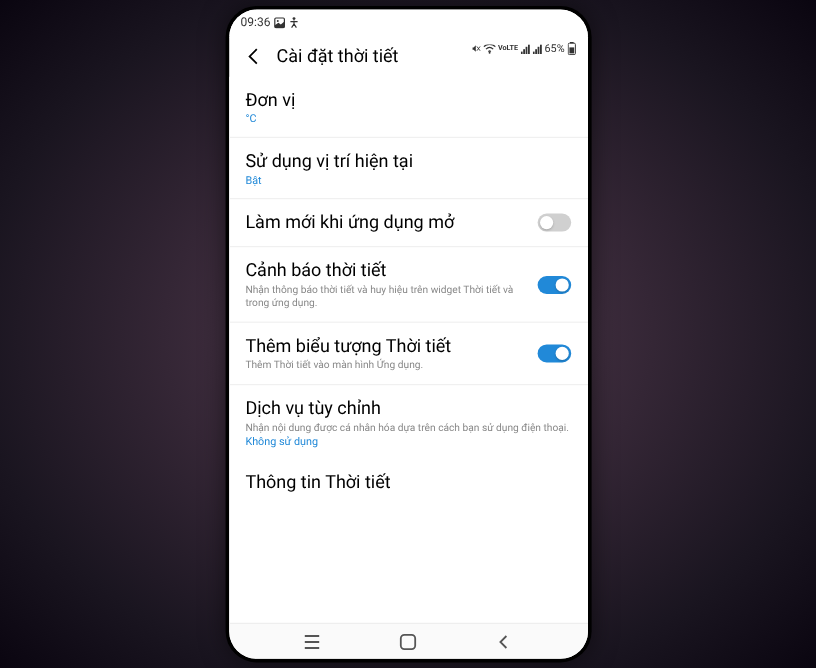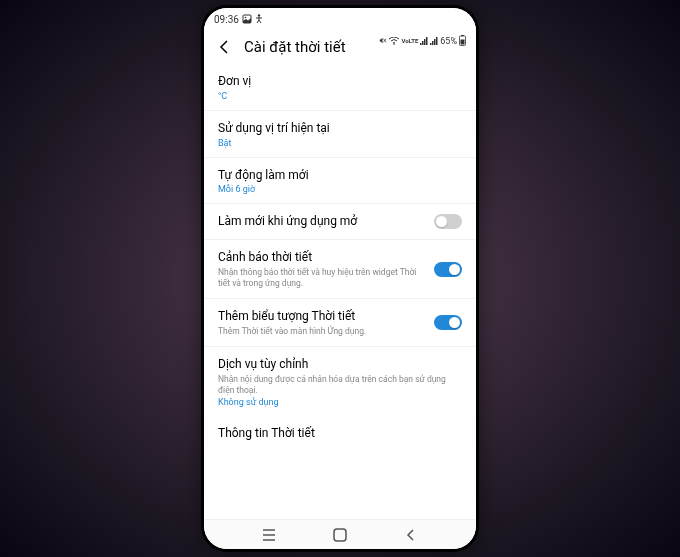--- a/index.html
+++ b/index.html
@@ -4,21 +4,21 @@
 <style>
   * { margin: 0; padding: 0; box-sizing: border-box; }
   body {
     width: 680px; height: 557px;
     background: radial-gradient(ellipse at center, #5a4a5a 0%, #3a2a3a 35%, #1a1520 75%, #0a0510 100%);
     font-family: -apple-system, BlinkMacSystemFont, "Segoe UI", Roboto, sans-serif;
     display: flex; align-items: center; justify-content: center;
     overflow: hidden;
   }
   .phone {
-    width: 278px; height: 547px;
+    width: 305px; height: 547px;
     background: #000;
     border-radius: 26px;
     padding: 3px;
     box-shadow: 0 0 20px rgba(0,0,0,0.5);
     position: relative;
   }
   .screen {
     width: 100%; height: 100%;
     background: #fff;
     border-radius: 23px;
@@ -45,21 +45,21 @@
   .back-btn { width: 18px; height: 18px; display: flex; align-items: center; justify-content: center; }
   .header-title { font-size: 15px; font-weight: 400; color: #000; }
   .content { flex: 1; overflow: hidden; background: #fff; }
   .setting-item {
     padding: 9px 14px;
     border-bottom: 1px solid #f0f0f0;
     display: flex; align-items: center; justify-content: space-between;
   }
   .setting-item.no-border { border-bottom: none; }
   .setting-text { flex: 1; }
-  .setting-title { font-size: 12px; color: #000; font-weight: 400; line-height: 1.4; }
+  .setting-title { font-size: 15px; color: #000; font-weight: 400; line-height: 1.4; }
   .setting-value { font-size: 9px; color: #2189d8; margin-top: 1px; }
   .setting-desc { font-size: 8.5px; color: #888; margin-top: 1px; line-height: 1.3; }
   .toggle {
     width: 28px; height: 15px; border-radius: 8px;
     position: relative; flex-shrink: 0; margin-left: 8px;
   }
   .toggle::after {
     content: ""; position: absolute; width: 11px; height: 11px;
     border-radius: 50%; background: #fff; top: 2px;
     box-shadow: 0 1px 2px rgba(0,0,0,0.2);
@@ -168,26 +168,20 @@
         </div>
       </div>
 
       <div class="setting-item">
         <div class="setting-text">
           <div class="setting-title">Sử dụng vị trí hiện tại</div>
           <div class="setting-value">Bật</div>
         </div>
       </div>
 
-      <div class="setting-item">
-        <div class="setting-text">
-          <div class="setting-title">Tự động làm mới</div>
-          <div class="setting-value">Mỗi 6 giờ</div>
-        </div>
-      </div>
 
       <div class="setting-item">
         <div class="setting-text">
           <div class="setting-title">Làm mới khi ứng dụng mở</div>
         </div>
         <div class="toggle off"></div>
       </div>
 
 
       <div class="setting-item">

